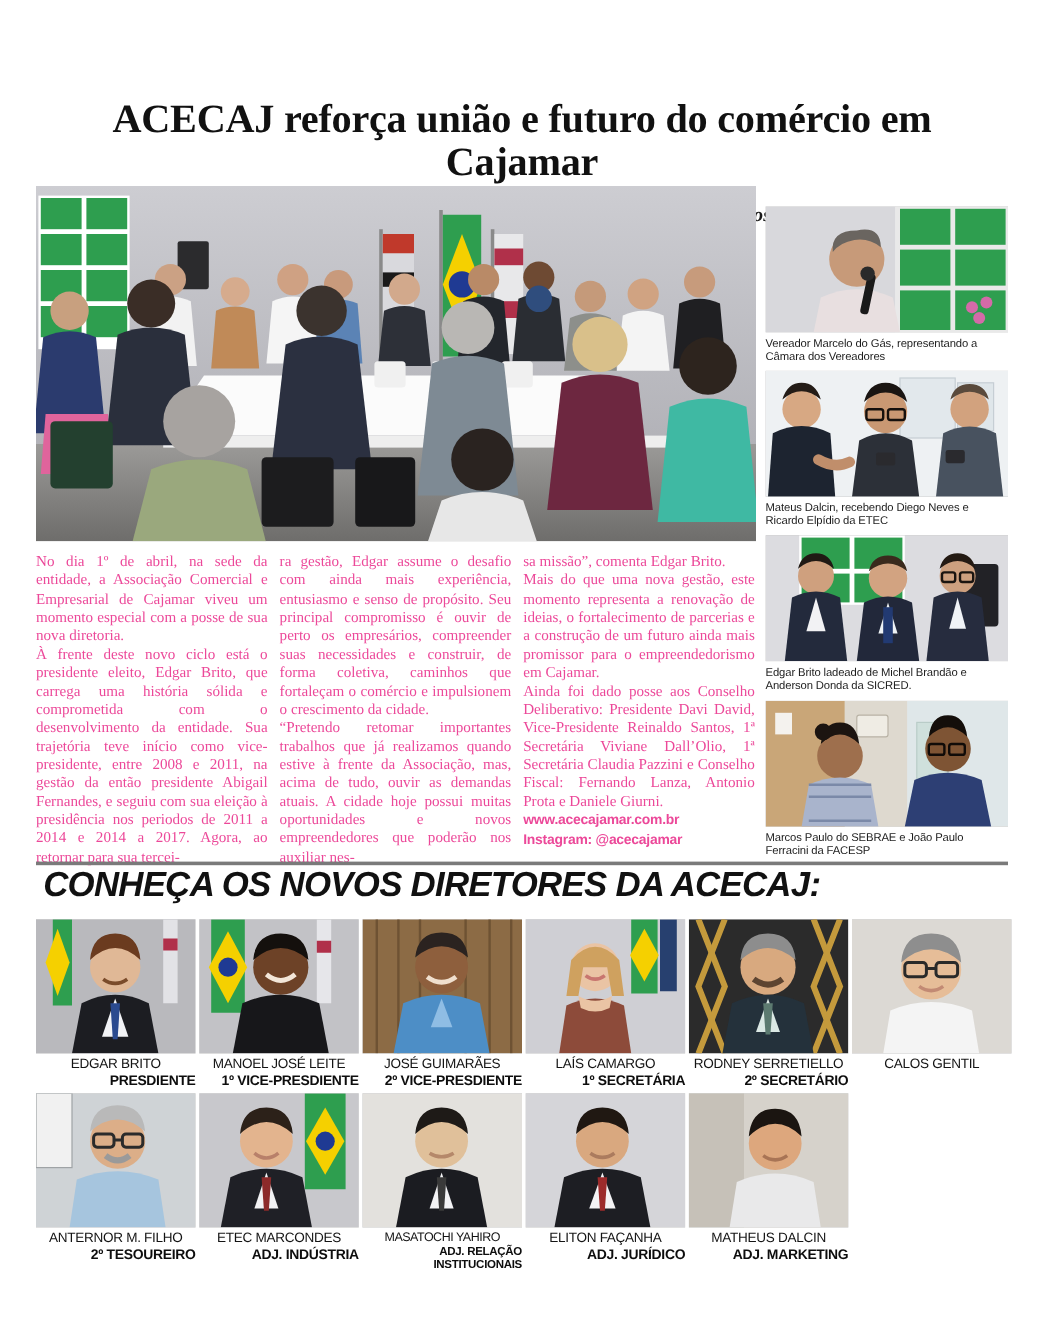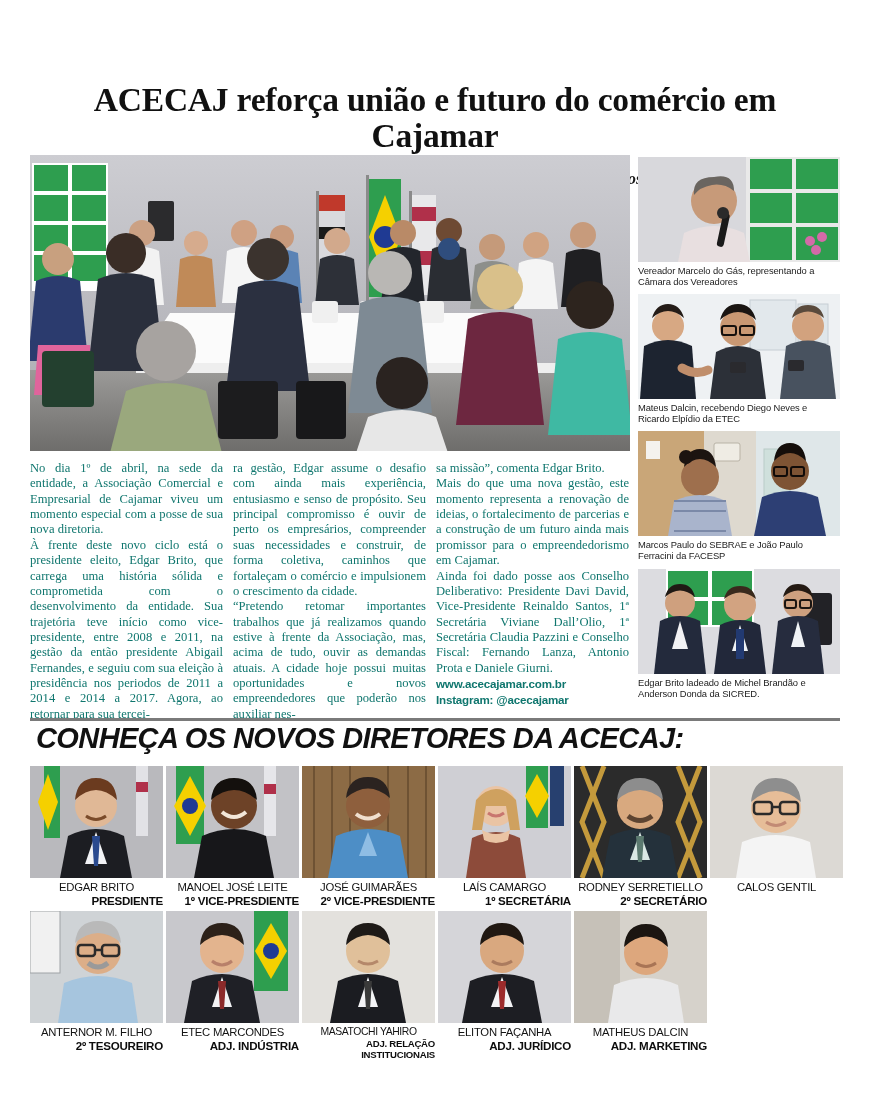--- a/index.html
+++ b/index.html
@@ -78,39 +78,39 @@
     gap: 10px;
   }
   .col {
     width: 193px;
     font-family: "Liberation Serif", serif;
     font-size: 12.6px;
     line-height: 1.22;
     text-align: justify;
     text-justify: inter-word;
     hyphens: manual;
-    color: #0f766e;
+    color: #ec4899;
   }
   .col p { margin: 0; }
   .col p + p { margin-top: 0px; }
   .contact {
     font-family: "Liberation Sans", sans-serif;
     font-weight: bold;
     font-size: 11.6px;
     line-height: 1.26;
     letter-spacing: -0.2px;
     margin-top: 1px;
     text-align: left;
   }
 
   
   .sidebar {
     position: absolute;
     left: 608px;
-    top: 2px;
+    top: 17px;
     width: 202px;
   }
   .side-item { margin-bottom: 7px; }
   .side-photo {
     width: 202px;
     height: 105px;
     overflow: hidden;
     background: #c8c8c8;
     display: block;
   }
@@ -412,20 +412,58 @@
                 <circle cx="170" cy="32" r="16" fill="#d2a27e"></circle>
                 <path d="M154 24 q16 -13 32 0 q-3 -13 -16 -13 q-13 0 -16 13z" fill="#5a4a3c"></path>
                 <path d="M148 52 q22 -11 44 0 l6 53 h-56 z" fill="#48525f"></path>
               </g>
             <path d="M44 74 q14 8 26 2" stroke="#c08e6b" stroke-width="9" fill="none" stroke-linecap="round"></path>
             <rect x="92" y="68" width="16" height="11" rx="2" fill="#2a2a2e"></rect>
             <rect x="150" y="66" width="16" height="11" rx="2" fill="#2a2a2e"></rect>
           </svg>
         </div>
         <div class="side-cap">Mateus Dalcin, recebendo Diego Neves e Ricardo Elpídio da ETEC</div>
+      </div>
+
+      <div class="side-item">
+        <div class="side-photo">
+          <svg width="202" height="105" viewBox="0 0 202 105" role="img">
+            <rect width="202" height="105" fill="#dcdce0"></rect>
+            <rect x="28" y="0" width="88" height="58" fill="#ffffff"></rect>
+            <g fill="#2e9e4f">
+              <rect x="30" y="2" width="40" height="26"></rect>
+                <rect x="74" y="2" width="40" height="26"></rect>
+              <rect x="30" y="32" width="40" height="24"></rect>
+                <rect x="74" y="32" width="40" height="24"></rect>
+            </g>
+            <rect x="160" y="24" width="34" height="52" rx="3" fill="#222226"></rect>
+            <g>
+                <circle cx="42" cy="34" r="15" fill="#cfa07e"></circle>
+                <path d="M27 28 q15 -13 30 0 q-3 -13 -15 -13 q-12 0 -15 13z" fill="#201914"></path>
+                <path d="M22 52 q20 -10 40 0 l6 53 h-52 z" fill="#232a3c"></path>
+                <path d="M42 52 l-8 28 h16 z" fill="#f2f2f4"></path>
+              </g>
+            <g>
+                <circle cx="102" cy="36" r="16" fill="#d2a381"></circle>
+                <path d="M86 30 q16 -13 32 0 q-3 -13 -16 -13 q-13 0 -16 13z" fill="#3a2a1d"></path>
+                <path d="M82 56 q20 -10 40 0 l6 49 h-52 z" fill="#22283a"></path>
+                <path d="M102 56 l-8 26 h16 z" fill="#eef2f5"></path>
+                <rect x="98" y="60" width="8" height="30" fill="#223a72"></rect>
+              </g>
+            <g>
+                <circle cx="160" cy="34" r="15" fill="#cda07f"></circle>
+                <path d="M145 28 q15 -13 30 0 q-3 -13 -15 -13 q-12 0 -15 13z" fill="#241a13"></path>
+                <rect x="147" y="31" width="11" height="8" rx="2" fill="none" stroke="#1a1410" stroke-width="2"></rect>
+                <rect x="162" y="31" width="11" height="8" rx="2" fill="none" stroke="#1a1410" stroke-width="2"></rect>
+                <path d="M140 52 q20 -10 40 0 l6 53 h-52 z" fill="#262c3e"></path>
+                <path d="M160 52 l-7 26 h14 z" fill="#f0f3f6"></path>
+              </g>
+          </svg>
+        </div>
+        <div class="side-cap">Edgar Brito ladeado de Michel Brandão e Anderson Donda da SICRED.</div>
       </div>
 
       <div class="side-item">
         <div class="side-photo">
           <svg width="202" height="105" viewBox="0 0 202 105" role="img">
             <rect width="202" height="105" fill="#e6e2da"></rect>
             <rect x="0" y="0" width="66" height="105" fill="#c9a678"></rect>
             <rect x="8" y="10" width="14" height="18" fill="#f4f2ee"></rect>
             <rect x="66" y="0" width="52" height="105" fill="#ded9cf"></rect>
             <rect x="118" y="0" width="84" height="105" fill="#dfe7e9"></rect>
@@ -443,58 +481,20 @@
                 <path d="M136 30 q16 -16 32 0 q-2 -18 -16 -18 q-14 0 -16 18z" fill="#140e0a"></path>
                 <rect x="136" y="36" width="13" height="9" rx="2" fill="none" stroke="#100b08" stroke-width="2"></rect>
                 <rect x="153" y="36" width="13" height="9" rx="2" fill="none" stroke="#100b08" stroke-width="2"></rect>
                 <path d="M124 66 q28 -12 56 0 l8 39 h-72 z" fill="#2d3f74"></path>
               </g>
           </svg>
         </div>
         <div class="side-cap">Marcos Paulo do SEBRAE e João Paulo Ferracini da FACESP</div>
       </div>
 
-      <div class="side-item">
-        <div class="side-photo">
-          <svg width="202" height="105" viewBox="0 0 202 105" role="img">
-            <rect width="202" height="105" fill="#dcdce0"></rect>
-            <rect x="28" y="0" width="88" height="58" fill="#ffffff"></rect>
-            <g fill="#2e9e4f">
-              <rect x="30" y="2" width="40" height="26"></rect>
-                <rect x="74" y="2" width="40" height="26"></rect>
-              <rect x="30" y="32" width="40" height="24"></rect>
-                <rect x="74" y="32" width="40" height="24"></rect>
-            </g>
-            <rect x="160" y="24" width="34" height="52" rx="3" fill="#222226"></rect>
-            <g>
-                <circle cx="42" cy="34" r="15" fill="#cfa07e"></circle>
-                <path d="M27 28 q15 -13 30 0 q-3 -13 -15 -13 q-12 0 -15 13z" fill="#201914"></path>
-                <path d="M22 52 q20 -10 40 0 l6 53 h-52 z" fill="#232a3c"></path>
-                <path d="M42 52 l-8 28 h16 z" fill="#f2f2f4"></path>
-              </g>
-            <g>
-                <circle cx="102" cy="36" r="16" fill="#d2a381"></circle>
-                <path d="M86 30 q16 -13 32 0 q-3 -13 -16 -13 q-13 0 -16 13z" fill="#3a2a1d"></path>
-                <path d="M82 56 q20 -10 40 0 l6 49 h-52 z" fill="#22283a"></path>
-                <path d="M102 56 l-8 26 h16 z" fill="#eef2f5"></path>
-                <rect x="98" y="60" width="8" height="30" fill="#223a72"></rect>
-              </g>
-            <g>
-                <circle cx="160" cy="34" r="15" fill="#cda07f"></circle>
-                <path d="M145 28 q15 -13 30 0 q-3 -13 -15 -13 q-12 0 -15 13z" fill="#241a13"></path>
-                <rect x="147" y="31" width="11" height="8" rx="2" fill="none" stroke="#1a1410" stroke-width="2"></rect>
-                <rect x="162" y="31" width="11" height="8" rx="2" fill="none" stroke="#1a1410" stroke-width="2"></rect>
-                <path d="M140 52 q20 -10 40 0 l6 53 h-52 z" fill="#262c3e"></path>
-                <path d="M160 52 l-7 26 h14 z" fill="#f0f3f6"></path>
-              </g>
-          </svg>
-        </div>
-        <div class="side-cap">Edgar Brito ladeado de Michel Brandão e Anderson Donda da SICRED.</div>
-      </div>
-
     </div>
   </div>
 
   <div class="band-rule"></div>
   <h2 class="band-title">CONHEÇA OS NOVOS DIRETORES DA ACECAJ:</h2>
 
   <div class="grid">
 
     <div class="dcard">
       <div class="dphoto">

